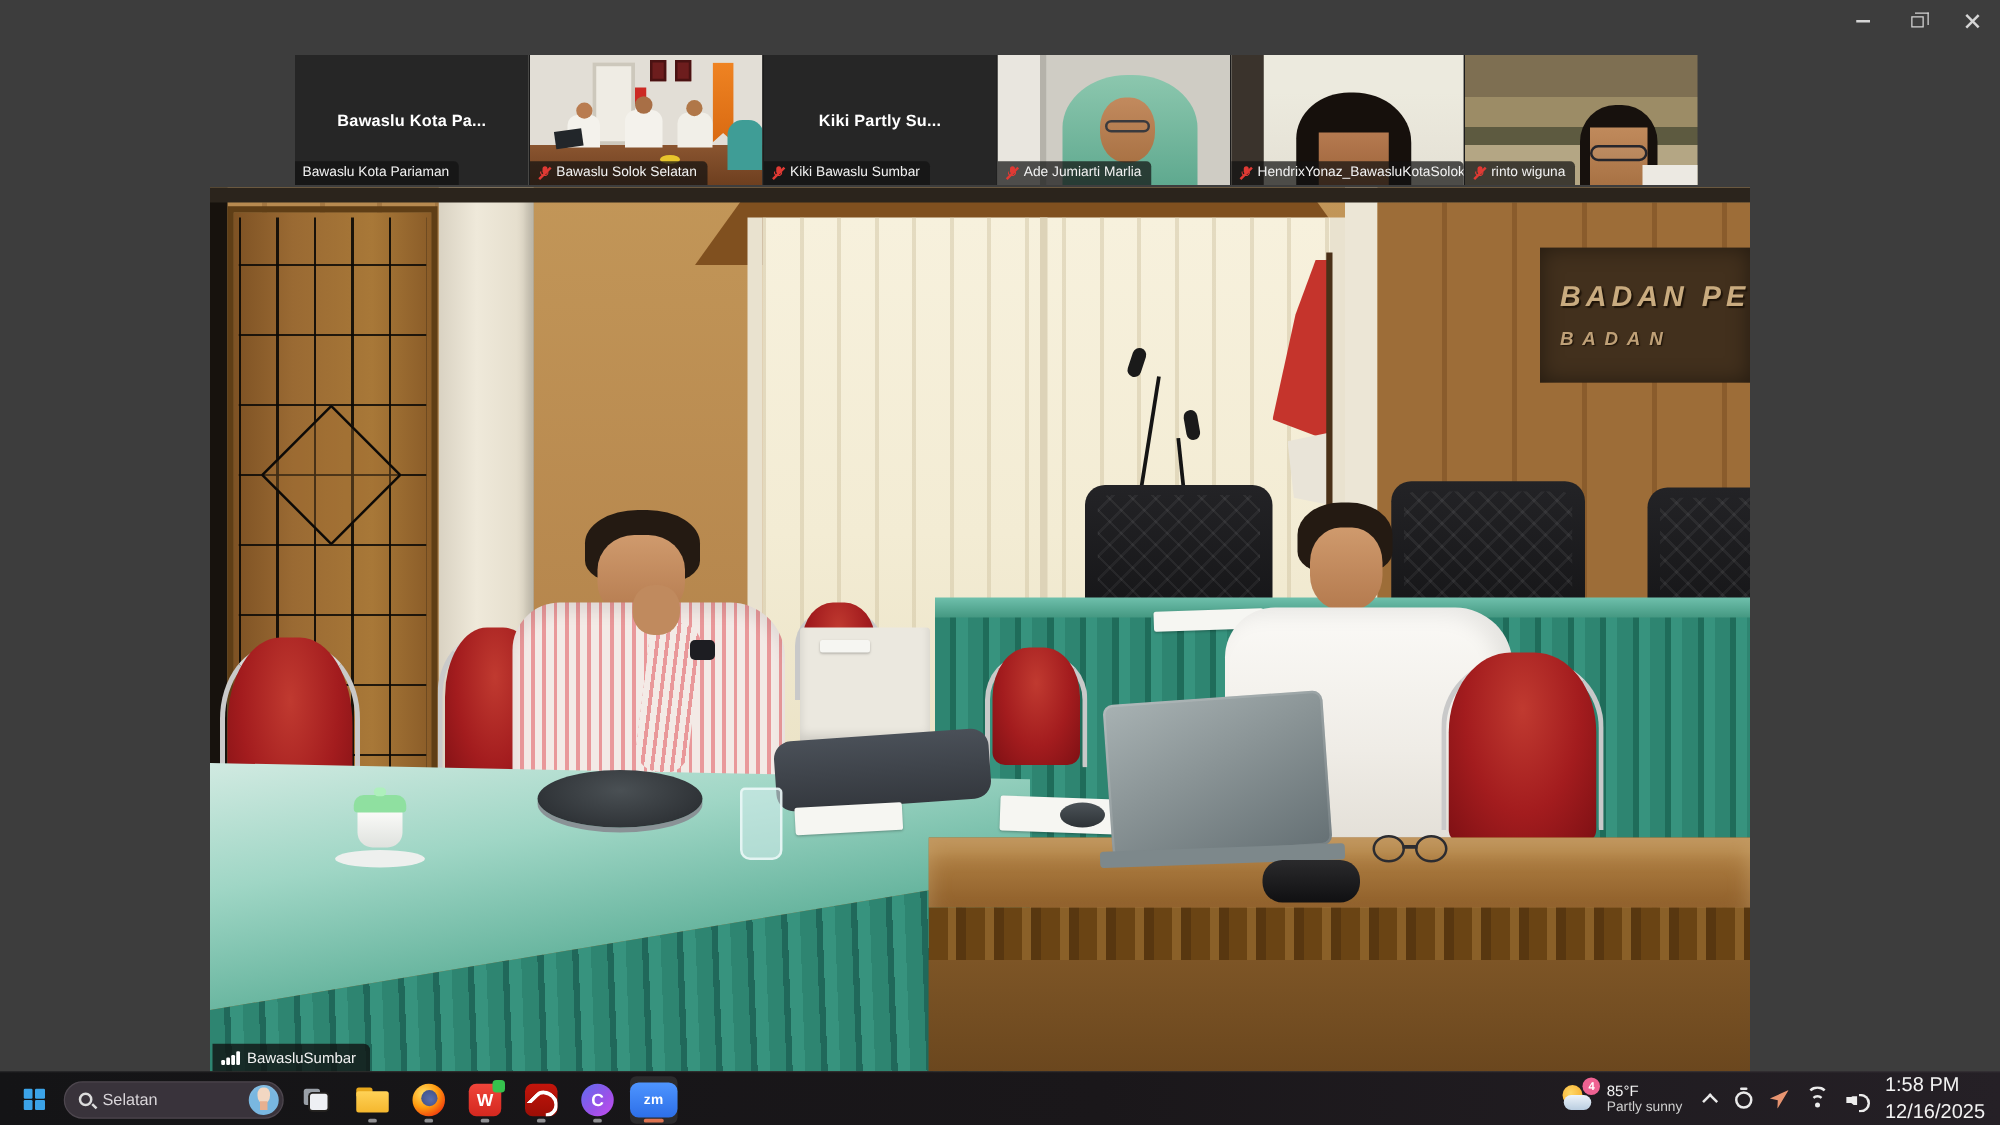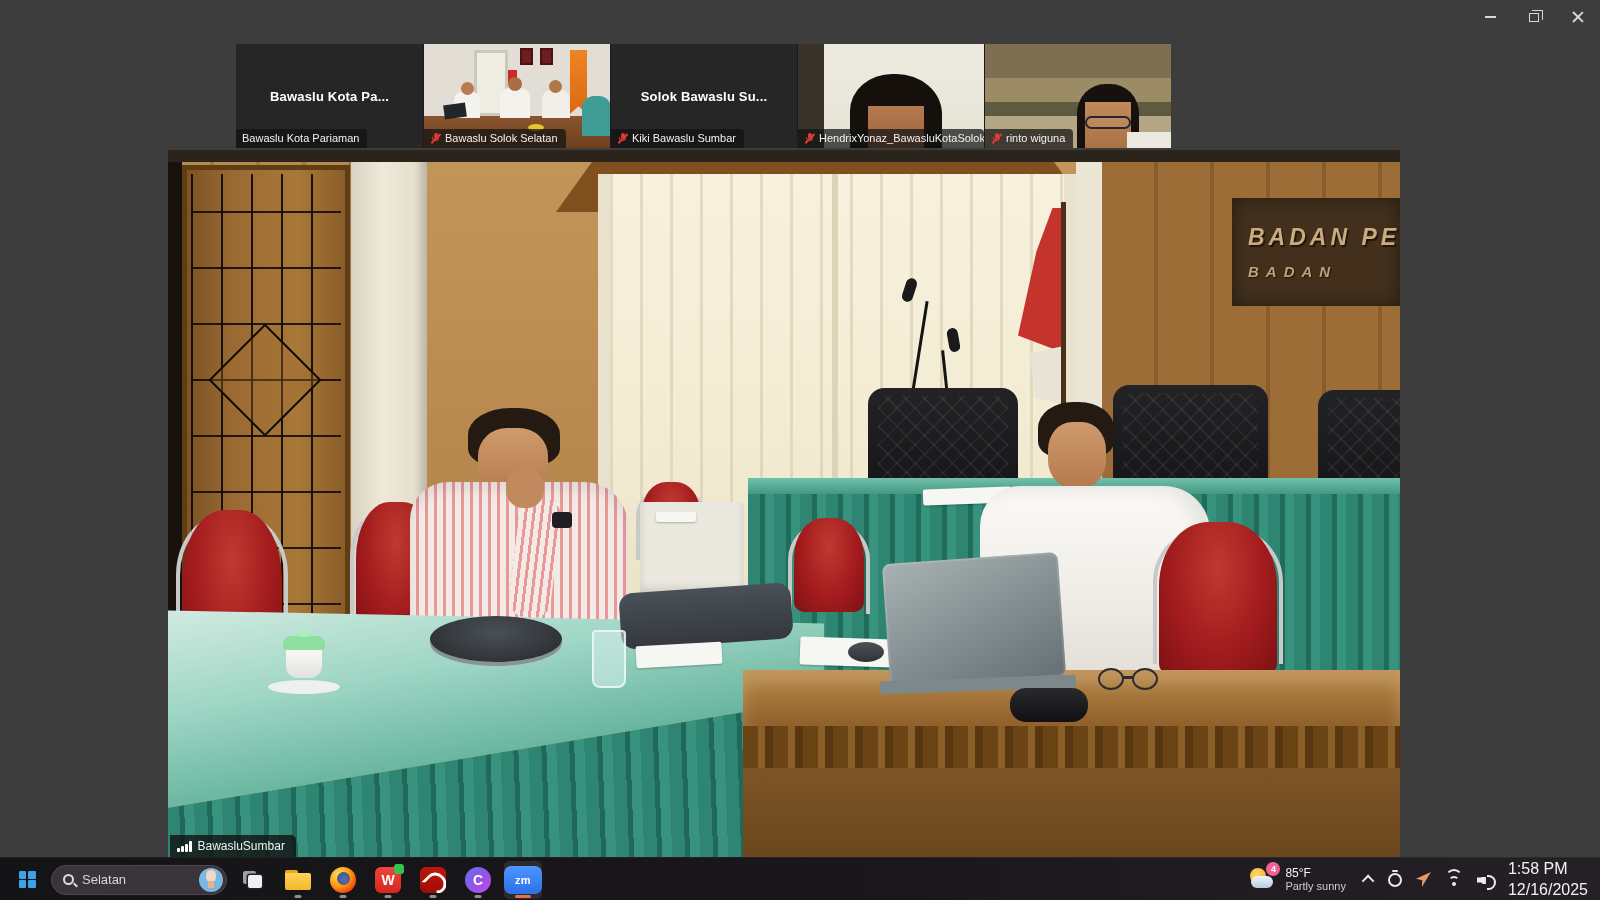--- a/index.html
+++ b/index.html
@@ -277,31 +277,45 @@
       <span class="mic-muted">
           <i></i>
           <u></u>
           <s></s>
         </span>
       <span>Bawaslu Solok Selatan</span>
     </div>
   </div>
 
   <div class="tile">
-    <div class="tile-center">Solok Bawaslu Su...</div>
+    <div class="tile-center">Kiki Partly Su...</div>
     <div class="tile-label">
       <span class="mic-muted">
           <i></i>
           <u></u>
           <s></s>
         </span>
       <span>Kiki Bawaslu Sumbar</span>
     </div>
   </div>
 
+  <div class="tile" style="background:linear-gradient(90deg,#e9e6df 0 34px,#cfccc4 34px);">
+    <div class="sc" style="left:34px;top:0;width:5px;height:104px;background:#b5b2aa;"></div>
+    <div class="sc" style="left:52px;top:16px;width:108px;height:88px;background:linear-gradient(180deg,#8cc7ae,#5fa98f);border-radius:48% 48% 0 0;"></div>
+    <div class="sc" style="left:82px;top:34px;width:44px;height:52px;background:linear-gradient(180deg,#c28a5e,#a97244);border-radius:46%;"></div>
+    <div class="sc" style="left:86px;top:52px;width:36px;height:10px;border:2px solid #3a3a3e;border-radius:6px;background:transparent;"></div>
+    <div class="tile-label">
+      <span class="mic-muted">
+          <i></i>
+          <u></u>
+          <s></s>
+        </span>
+      <span>Ade Jumiarti Marlia</span>
+    </div>
+  </div>
 
   <div class="tile" style="background:linear-gradient(180deg,#eceade 0 30px,#e4e0d4);text-align:center;">
     <div class="sc" style="left:0;top:0;width:26px;height:104px;background:#3a332c;"></div>
     <div class="sc" style="left:52px;top:30px;width:92px;height:80px;background:#16100c;border-radius:46% 50% 0 0;"></div>
     <div class="sc" style="left:70px;top:62px;width:56px;height:42px;background:linear-gradient(180deg,#b57a50,#9c6239);"></div>
     <div class="tile-label">
       <span class="mic-muted">
           <i></i>
           <u></u>
           <s></s>

